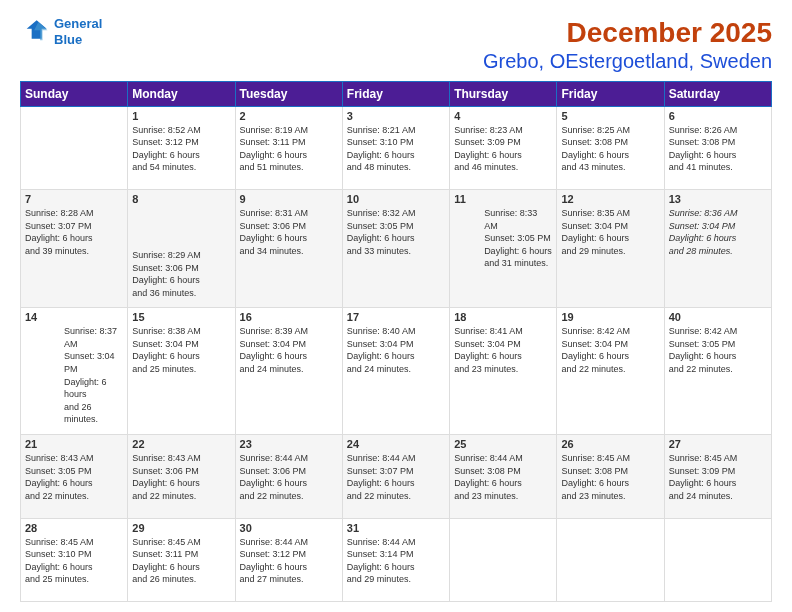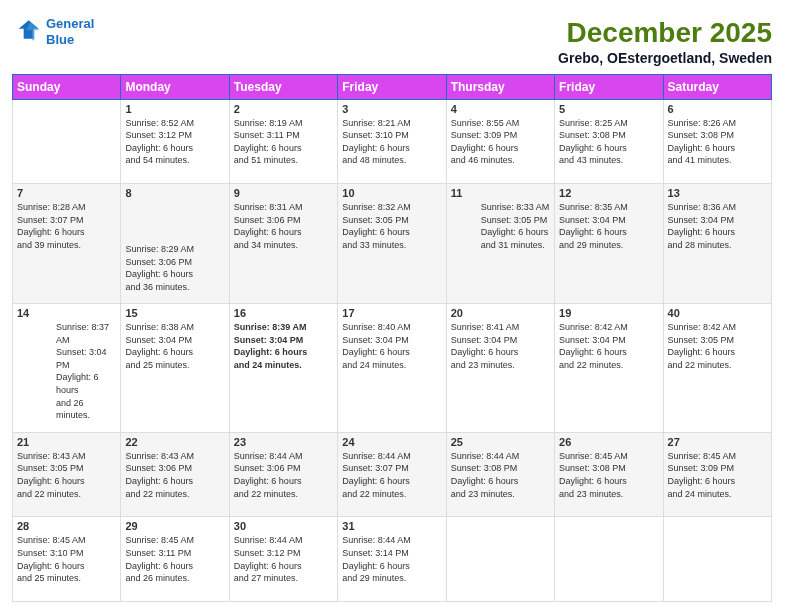--- a/index.html
+++ b/index.html
@@ -6,21 +6,21 @@
     body {
       width: 792px;
       height: 612px;
       font-family: Arial, sans-serif;
       background: #fff;
       overflow: hidden;
     }
     .page {
       width: 792px;
       height: 612px;
-      padding: 16px 20px 10px 12px;
+      padding: 16px 20px 10px 20px;
       display: flex;
       flex-direction: column;
     }
     .header {
       display: flex;
       justify-content: space-between;
       align-items: flex-start;
       margin-bottom: 8px;
     }
     .logo {
@@ -40,27 +40,26 @@
     .logo-icon {
       width: 30px;
       height: 30px;
     }
     .title-block {
       text-align: right;
     }
     .main-title {
       font-size: 28px;
       font-weight: bold;
-      color: #4d7c0f;
+      color: #c2410c;
       line-height: 1.2;
     }
     .subtitle {
-      font-size: 14px;
-      color: #0f172a;
-      font-weight: bold;
+      font-size: 20px;
+      color: #1d4ed8;
     }
     .calendar {
       flex: 1;
       border: 1px solid #ccc;
       border-collapse: collapse;
       width: 100%;
       table-layout: fixed;
     }
     .calendar th {
       background-color: #1a6fc4;
@@ -93,21 +92,21 @@
     .empty-cell {
       background: #f9f9f9;
     }
     tr:nth-child(even) td {
       background-color: #f5f5f5;
     }
     tr:nth-child(odd) td {
       background-color: #fff;
     }
     .calendar thead tr th {
-      background-color: #d946ef;
+      background-color: #4c1d95;
     }
   </style>
 </head>
 <body>
 
 <div class="page">
   <div class="header">
     <div class="logo">
       <svg class="logo-icon" viewBox="0 0 36 36">
         <polygon points="20,4 32,14 26,14 26,26 14,26 14,14 8,14" fill="#1a6fc4"></polygon>
@@ -155,21 +154,21 @@
           </td>
           <td>
             <span class="day-number">3</span>
             <div class="day-info" style="white-space: pre-line;">Sunrise: 8:21 AM
 Sunset: 3:10 PM
 Daylight: 6 hours
 and 48 minutes.</div>
           </td>
           <td>
             <span class="day-number">4</span>
-            <div class="day-info" style="white-space: pre-line;">Sunrise: 8:55 AM
+            <div class="day-info" style="white-space: pre-line;">Sunrise: 8:23 AM
 Sunset: 3:09 PM
 Daylight: 6 hours
 and 46 minutes.</div>
           </td>
           <td>
             <span class="day-number">5</span>
             <div class="day-info" style="white-space: pre-line;">Sunrise: 8:25 AM
 Sunset: 3:08 PM
 Daylight: 6 hours
 and 43 minutes.</div>
@@ -220,21 +219,21 @@
           </td>
           <td>
             <span class="day-number">12</span>
             <div class="day-info" style="white-space: pre-line;">Sunrise: 8:35 AM
 Sunset: 3:04 PM
 Daylight: 6 hours
 and 29 minutes.</div>
           </td>
           <td>
             <span class="day-number">13</span>
-            <div class="day-info" style="white-space: pre-line;">Sunrise: 8:36 AM
+            <div class="day-info" style="white-space: pre-line; font-style: italic;">Sunrise: 8:36 AM
 Sunset: 3:04 PM
 Daylight: 6 hours
 and 28 minutes.</div>
           </td>
         </tr>
         <tr>
           <td>
             <span class="day-number">14</span>
             <div class="day-info" style="white-space: pre-line; margin-left: 39px;">Sunrise: 8:37 AM
 Sunset: 3:04 PM
@@ -243,34 +242,34 @@
           </td>
           <td>
             <span class="day-number">15</span>
             <div class="day-info" style="white-space: pre-line;">Sunrise: 8:38 AM
 Sunset: 3:04 PM
 Daylight: 6 hours
 and 25 minutes.</div>
           </td>
           <td>
             <span class="day-number">16</span>
-            <div class="day-info" style="white-space: pre-line; font-weight: bold;">Sunrise: 8:39 AM
+            <div class="day-info" style="white-space: pre-line;">Sunrise: 8:39 AM
 Sunset: 3:04 PM
 Daylight: 6 hours
 and 24 minutes.</div>
           </td>
           <td>
             <span class="day-number">17</span>
             <div class="day-info" style="white-space: pre-line;">Sunrise: 8:40 AM
 Sunset: 3:04 PM
 Daylight: 6 hours
 and 24 minutes.</div>
           </td>
           <td>
-            <span class="day-number">20</span>
+            <span class="day-number">18</span>
             <div class="day-info" style="white-space: pre-line;">Sunrise: 8:41 AM
 Sunset: 3:04 PM
 Daylight: 6 hours
 and 23 minutes.</div>
           </td>
           <td>
             <span class="day-number">19</span>
             <div class="day-info" style="white-space: pre-line;">Sunrise: 8:42 AM
 Sunset: 3:04 PM
 Daylight: 6 hours

